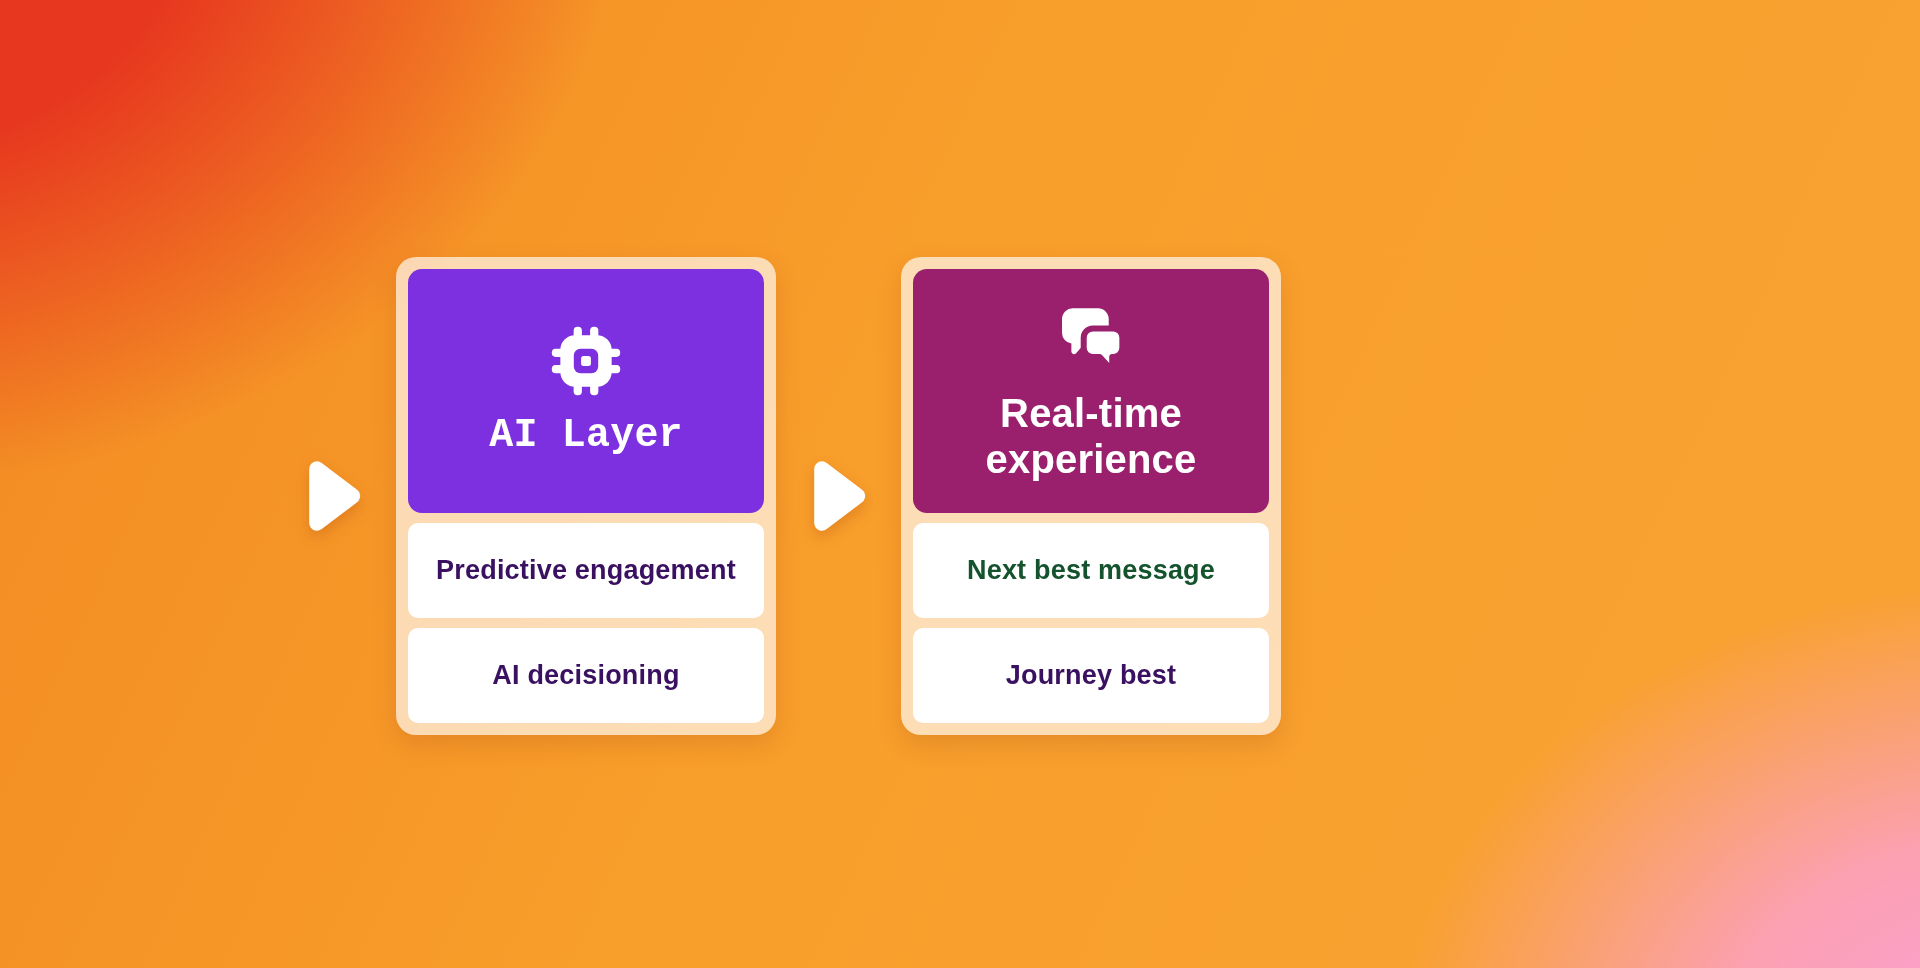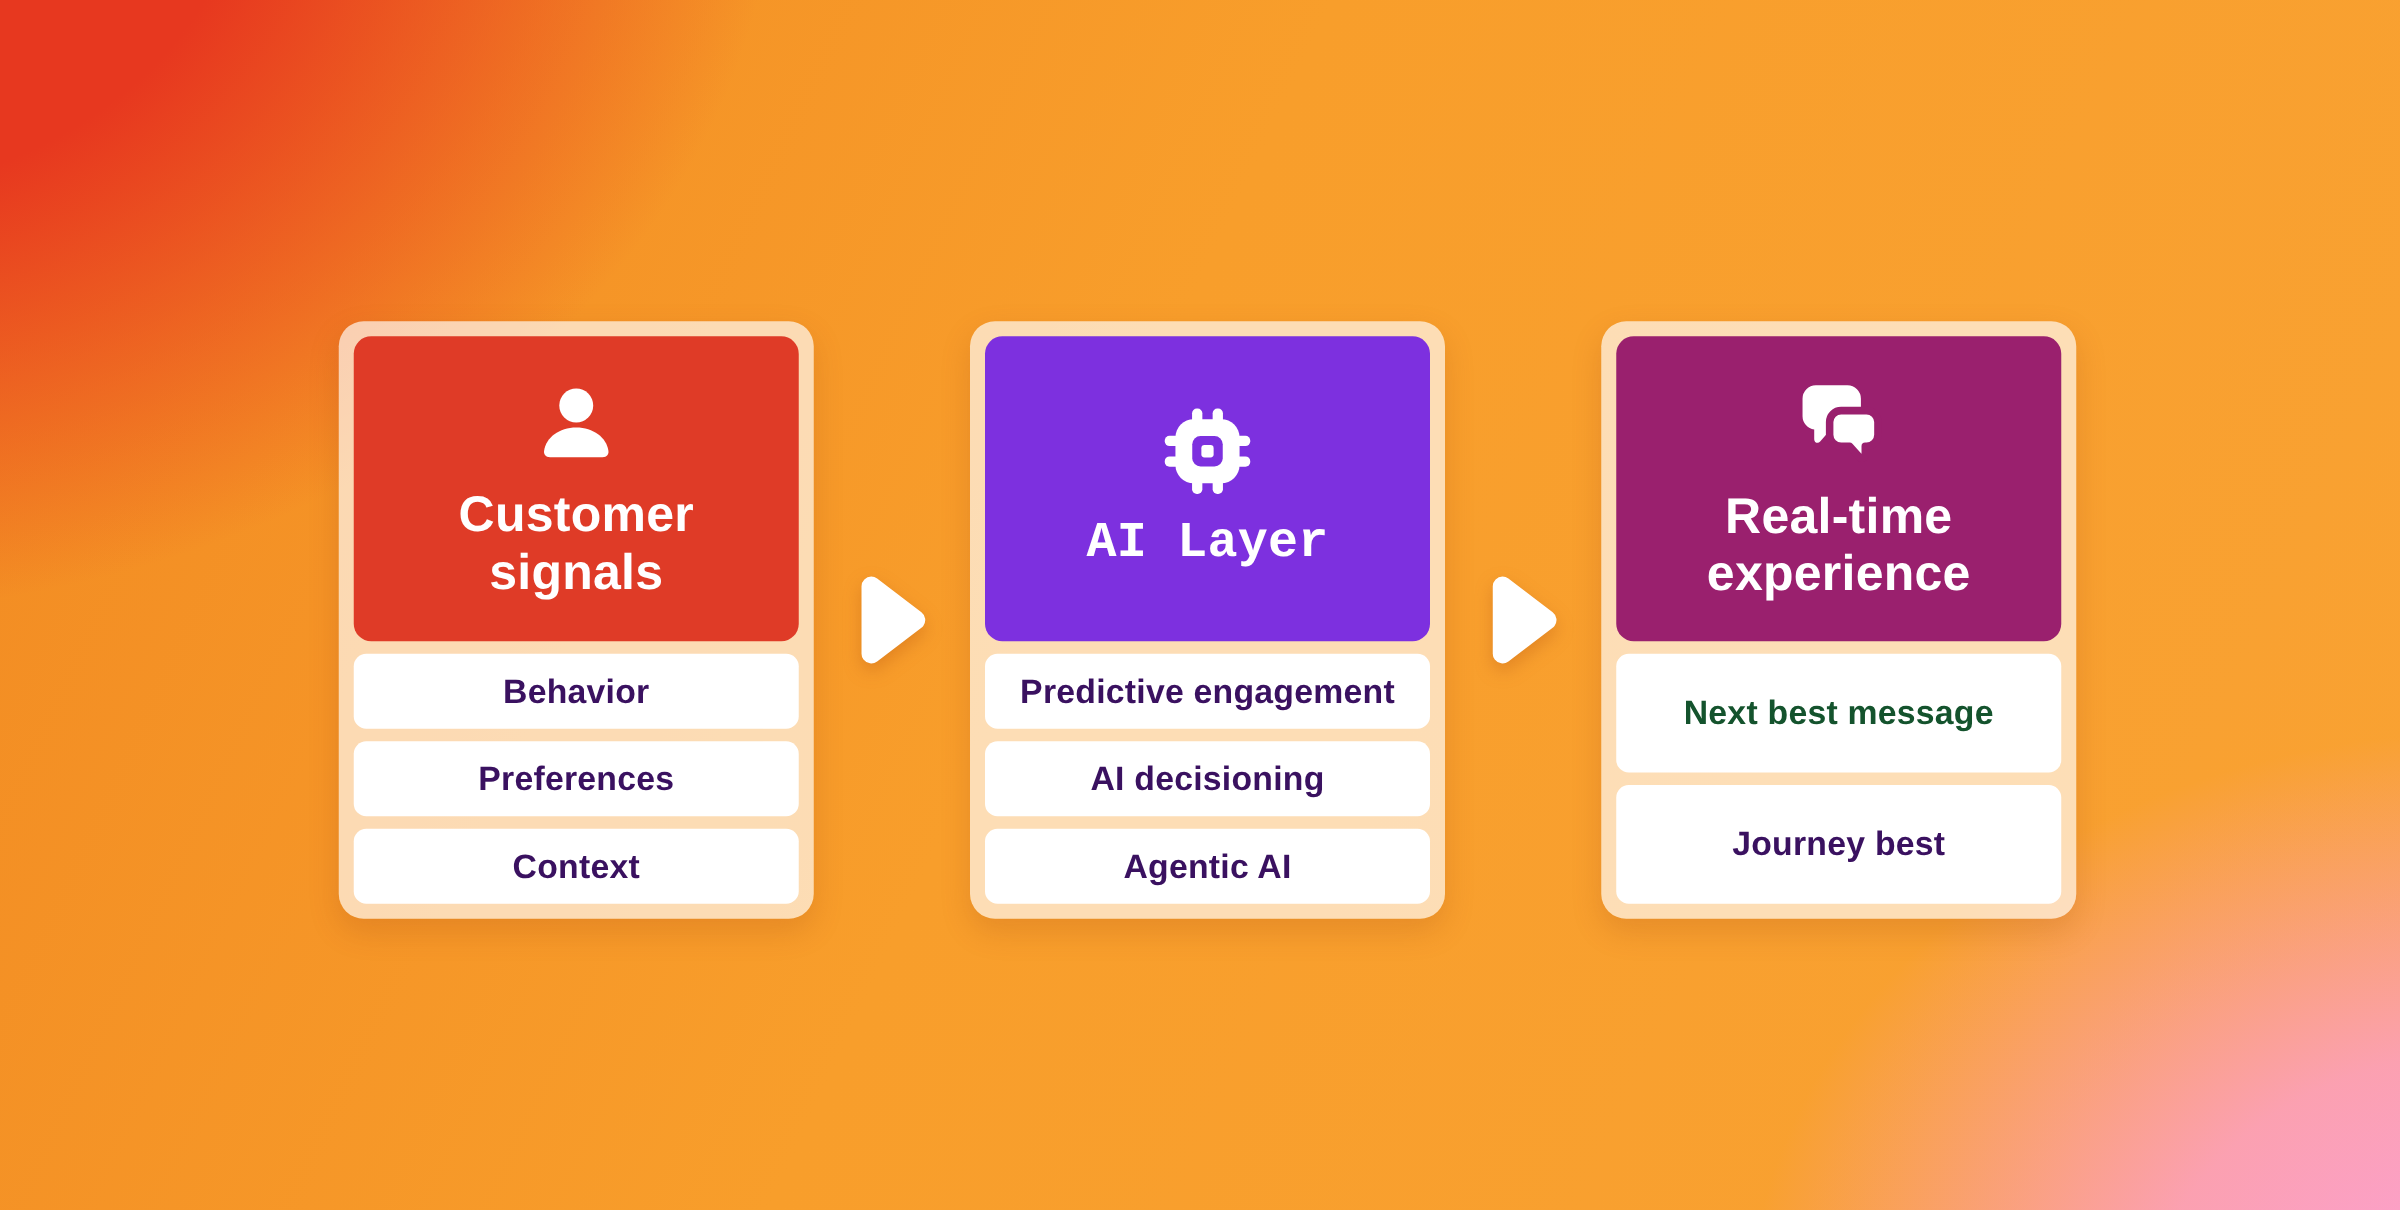--- a/index.html
+++ b/index.html
@@ -75,34 +75,20 @@
   .arrow-cell svg {
     filter: drop-shadow(0 6px 7px rgba(170, 70, 10, 0.28));
   }
 </style>
 </head>
 <body>
 
 <div class="stage">
   <div class="diagram">
 
-    <section class="card">
-      <div class="card-header" style="background: rgb(223, 59, 39); color: rgb(223, 59, 39);">
-        <span class="icon">
-          <svg width="74" height="74" viewBox="0 0 24 24">
-            <circle cx="12" cy="7.6" r="4.4" fill="#ffffff"></circle>
-            <path d="M5.2 21 L18.8 21 C20 21 20.45 20.2 20.35 19.4 C19.9 15.9 16.4 13.3 12 13.3 C7.6 13.3 4.1 15.9 3.65 19.4 C3.55 20.2 4 21 5.2 21 Z" fill="#ffffff"></path>
-          </svg>
-        </span>
-        <h2 class="card-title">Customer signals</h2>
-      </div>
-      <div class="row" style="color: rgb(58, 17, 96);">Behavior</div>
-      <div class="row" style="color: rgb(58, 17, 96);">Preferences</div>
-      <div class="row" style="color: rgb(58, 17, 96);">Context</div>
-    </section>
 
     <div class="arrow-cell">
       <svg width="68" height="94" viewBox="0 0 48 66">
         <path d="M12 14 L37 33 L12 52 Z" fill="#ffffff" stroke="#ffffff" stroke-width="11" stroke-linejoin="round" stroke-linecap="round"></path>
       </svg>
     </div>
 
     <section class="card">
       <div class="card-header" style="background: rgb(125, 48, 223); color: rgb(125, 48, 223); font-family: Liberation Mono, monospace;">
         <span class="icon">
@@ -119,21 +105,20 @@
               <rect x="3.9" y="3.9" width="16.2" height="16.2" rx="4.6"></rect>
             </g>
             <rect x="8.15" y="8.15" width="7.7" height="7.7" rx="2.1" fill="currentColor"></rect>
             <rect x="10.45" y="10.45" width="3.1" height="3.1" rx="0.8" fill="#ffffff"></rect>
           </svg>
         </span>
         <h2 class="card-title">AI Layer</h2>
       </div>
       <div class="row" style="color: rgb(58, 17, 96);">Predictive engagement</div>
       <div class="row" style="color: rgb(58, 17, 96);">AI decisioning</div>
-      <div class="row" style="color: rgb(58, 17, 96);">Agentic AI</div>
     </section>
 
     <div class="arrow-cell">
       <svg width="68" height="94" viewBox="0 0 48 66">
         <path d="M12 14 L37 33 L12 52 Z" fill="#ffffff" stroke="#ffffff" stroke-width="11" stroke-linejoin="round" stroke-linecap="round"></path>
       </svg>
     </div>
 
     <section class="card">
       <div class="card-header" style="background: rgb(154, 32, 110); color: rgb(154, 32, 110);">

